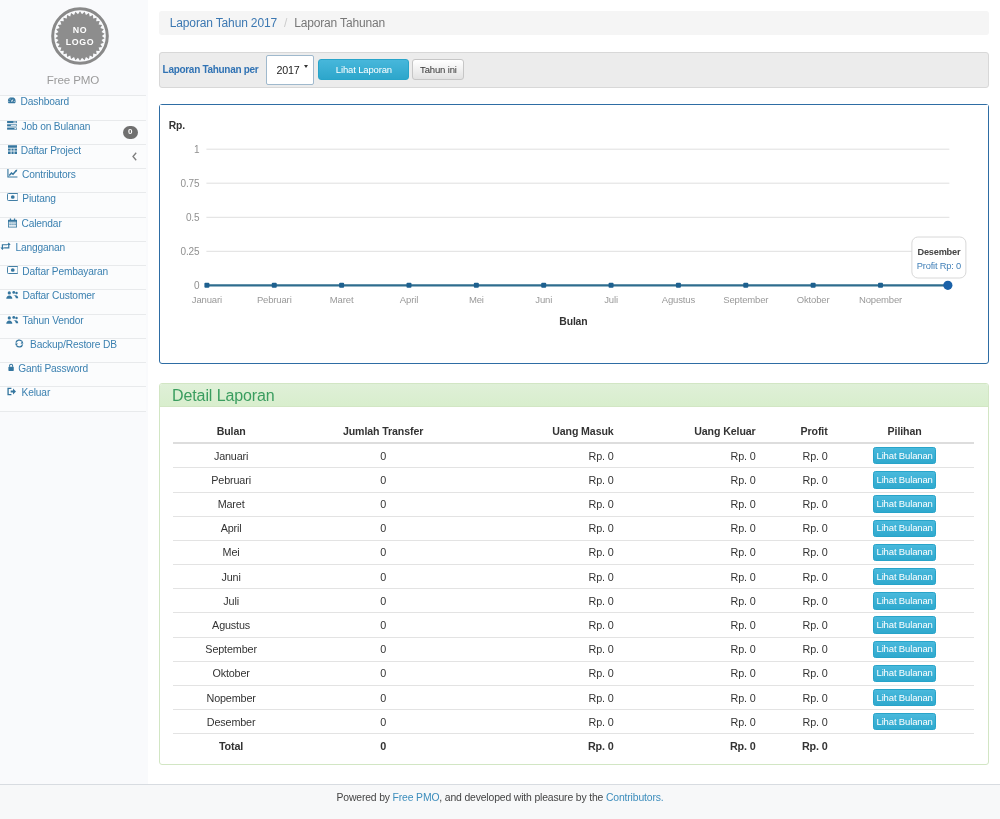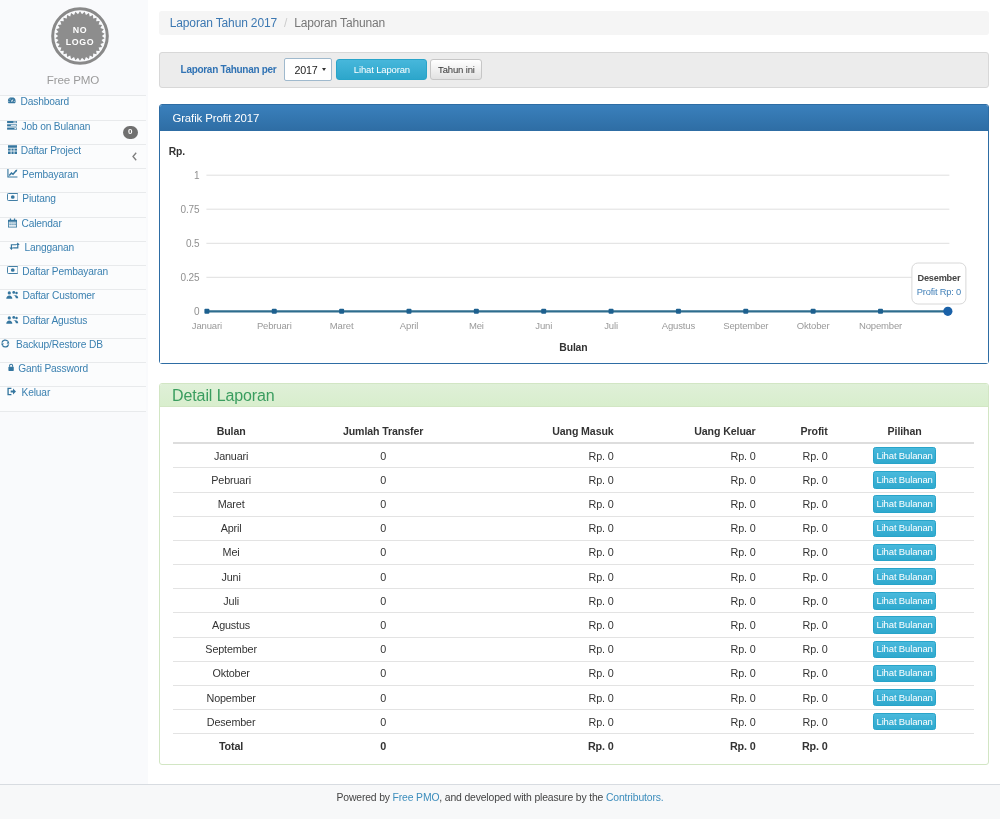--- a/index.html
+++ b/index.html
@@ -15,23 +15,23 @@
 .menu li .ic { display:flex; align-items:center; }
 .badge0 { position:absolute; right:8px; top:5.5px; background:#707070; color:#fff; font-size:8px; font-weight:bold; border-radius:8px; width:15.5px; height:12.5px; text-align:center; line-height:12.5px; letter-spacing:0; }
 .chev { position:absolute; right:9px; top:7px; }
 
 
 .main { position:absolute; left:148px; top:0; width:852px; height:784px; background:#fff; padding:0 11.5px 0 10.6px; }
 .breadcrumb { margin-top:10.8px; height:24.6px; background:#f5f5f5; border-radius:3px; font-size:12px; line-height:24.6px; padding-left:11.2px; color:#777; }
 .breadcrumb a { color:#3c78b2; text-decoration:none; }
 .breadcrumb .sep { color:#ccc; padding:0 7px; }
 
-.well { margin-top:16.2px; height:36.2px; background:#ececec; border:1px solid #d8d8d8; border-radius:3px; display:flex; align-items:center; padding-left:21px; }
+.well { margin-top:16.2px; height:36.2px; background:#ececec; border:1px solid #d8d8d8; border-radius:3px; display:flex; align-items:center; padding-left:3px; }
 .well b { color:#3173b4; font-size:10px; letter-spacing:-0.3px; }
-.sel { margin-left:8px; width:48px; height:23px; background:#fff; border:1px solid #9fb9cd; border-radius:2px; font-size:10.7px; color:#222; display:flex; align-items:center; padding-left:9px; position:relative; }
+.sel { margin-left:8px; width:48px; height:30px; background:#fff; border:1px solid #9fb9cd; border-radius:2px; font-size:10.7px; color:#222; display:flex; align-items:center; padding-left:9px; position:relative; }
 .sel:after { content:""; position:absolute; right:5.5px; top:9px; border-left:2.9px solid transparent; border-right:2.9px solid transparent; border-top:3.9px solid #333; }
 .btn { height:21.6px; border-radius:3px; font-size:9.5px; display:inline-flex; align-items:center; justify-content:center; }
 .btn-info { margin-left:4px; width:91px; color:#fff; background:linear-gradient(#47b7db,#2da6cb); border:1px solid #28a4c9; }
 .btn-default { margin-left:3px; width:52px; color:#333; background:linear-gradient(#fff,#e2e2e2); border:1px solid #c6c6c6; }
 
 .panel1 { margin-top:16.6px; border:1px solid #2e6da4; border-radius:3px; height:260px; }
 .ph1 { height:26px; background:linear-gradient(#3a80bc,#2e6da4); border-radius:2px 2px 0 0; color:#fff; font-size:11.4px; line-height:26px; padding-left:12.8px; letter-spacing:-0.1px; }
 .pb1 { position:relative; height:232px; background:#fff; }
 
 .panel2 { margin-top:18.2px; border:1px solid #d2e6c4; border-radius:3px; height:382.5px; }
@@ -105,21 +105,21 @@
         </svg>
       </li>
       <li style="padding-left:7px">
         <span class="ic" style="margin-right:4.5px">
           <svg width="10.5" height="9.5" viewBox="0 0 12 11">
             <path fill="none" stroke="#35769f" stroke-width="1.3" d="M1 0v9.3h11"></path>
             <path fill="none" stroke="#35769f" stroke-width="1.7" d="M2.5 7.5l2.6-2.8 1.8 1.4 3.5-4"></path>
             <path fill="#35769f" d="M9.2 1.4l2.6-.9-.5 2.7z"></path>
           </svg>
         </span>
-        <span>Pembayaran</span>
+        <span>Contributors</span>
       </li>
       <li style="padding-left:6.5px">
         <span class="ic" style="margin-right:4.3px">
           <svg width="11.5" height="8" viewBox="0 0 13 9">
             <rect x="0.5" y="0.5" width="12" height="8" rx="1.2" fill="none" stroke="#35769f" stroke-width="1.1"></rect>
             <circle cx="6.5" cy="4.5" r="2.1" fill="#35769f"></circle>
           </svg>
         </span>
         <span>Piutang</span>
       </li>
@@ -137,21 +137,21 @@
               <rect x="1.8" y="6.9" width="1.5" height="1.3"></rect>
               <rect x="4.2" y="6.9" width="1.5" height="1.3"></rect>
               <rect x="6.6" y="6.9" width="1.5" height="1.3"></rect>
               <rect x="8.6" y="4.8" width="0.9" height="1.3"></rect>
               <rect x="8.6" y="6.9" width="0.9" height="1.3"></rect>
             </g>
           </svg>
         </span>
         <span>Calendar</span>
       </li>
-      <li style="padding-left:9px">
+      <li style="padding-left:0">
         <span class="ic" style="margin-right:4.3px">
           <svg width="11.2" height="8.6" viewBox="0 0 13 10">
             <g fill="none" stroke="#35769f" stroke-width="1.4">
               <path d="M2.8 7.5V3.2h5.4"></path>
               <path d="M10.2 2.5v4.3H4.8"></path>
             </g>
             <path fill="#35769f" d="M0.6 6.5h4.4L2.8 9.4zM12.4 3.5H8L10.2 0.6z"></path>
           </svg>
         </span>
         <span>Langganan</span>
@@ -184,23 +184,23 @@
           <svg width="12.5" height="9.5" viewBox="0 0 13 10">
             <g fill="#35769f">
               <circle cx="3.4" cy="3.1" r="1.7"></circle>
               <path d="M0.2 9.3c0-2 1.4-3.4 3.2-3.4s3.2 1.4 3.2 3.4z"></path>
               <circle cx="8.1" cy="2.5" r="1.5"></circle>
               <path d="M7.3 5.6c1.7.1 3 1.5 3 3.2h2.5c0-1.9-1.3-3.2-2.9-3.2-.9 0-1.9.4-2.6 0z"></path>
               <circle cx="11" cy="3.2" r="1.3"></circle>
             </g>
           </svg>
         </span>
-        <span>Daftar Agustus</span>
-      </li>
-      <li style="padding-left:1px">
+        <span>Tahun Vendor</span>
+      </li>
+      <li style="padding-left:15px">
         <span class="ic" style="margin-right:6.5px">
           <svg width="8.5" height="9" viewBox="0 0 11 11">
             <g fill="none" stroke="#35769f" stroke-width="1.7">
               <path d="M9.8 6.5A4.4 4.4 0 0 1 2 8.2"></path>
               <path d="M1.2 4.5A4.4 4.4 0 0 1 9 2.8"></path>
             </g>
             <path fill="#35769f" d="M0.1 5.6l3.6-.3L1.6 8.9zM10.9 5.4l-3.6.3L9.4 2.1z"></path>
           </svg>
         </span>
         <span>Backup/Restore DB</span>
@@ -230,21 +230,20 @@
   <div class="breadcrumb"><a>Laporan Tahun 2017</a><span class="sep">/</span><span>Laporan Tahunan</span></div>
 
   <div class="well">
     <b>Laporan Tahunan per</b>
     <div class="sel">2017</div>
     <div class="btn btn-info">Lihat Laporan</div>
     <div class="btn btn-default">Tahun ini</div>
   </div>
 
   <div class="panel1">
-    <div class="ph1">Grafik Profit 2017</div>
     <div class="pb1">
       <svg id="chart" width="828" height="232" viewBox="0 0 828 232">
           <line x1="46.4" y1="44.2" x2="789.4" y2="44.2" stroke="#dfdfdf" stroke-width="1"></line>
           <line x1="46.4" y1="78.2" x2="789.4" y2="78.2" stroke="#dfdfdf" stroke-width="1"></line>
           <line x1="46.4" y1="112.3" x2="789.4" y2="112.3" stroke="#dfdfdf" stroke-width="1"></line>
           <line x1="46.4" y1="146.3" x2="789.4" y2="146.3" stroke="#dfdfdf" stroke-width="1"></line>
           <text x="39.4" y="47.7" text-anchor="end" fill="#909090" font-size="10">1</text>
           <text x="39.4" y="81.7" text-anchor="end" fill="#909090" font-size="10">0.75</text>
           <text x="39.4" y="115.8" text-anchor="end" fill="#909090" font-size="10">0.5</text>
           <text x="39.4" y="149.8" text-anchor="end" fill="#909090" font-size="10">0.25</text>

